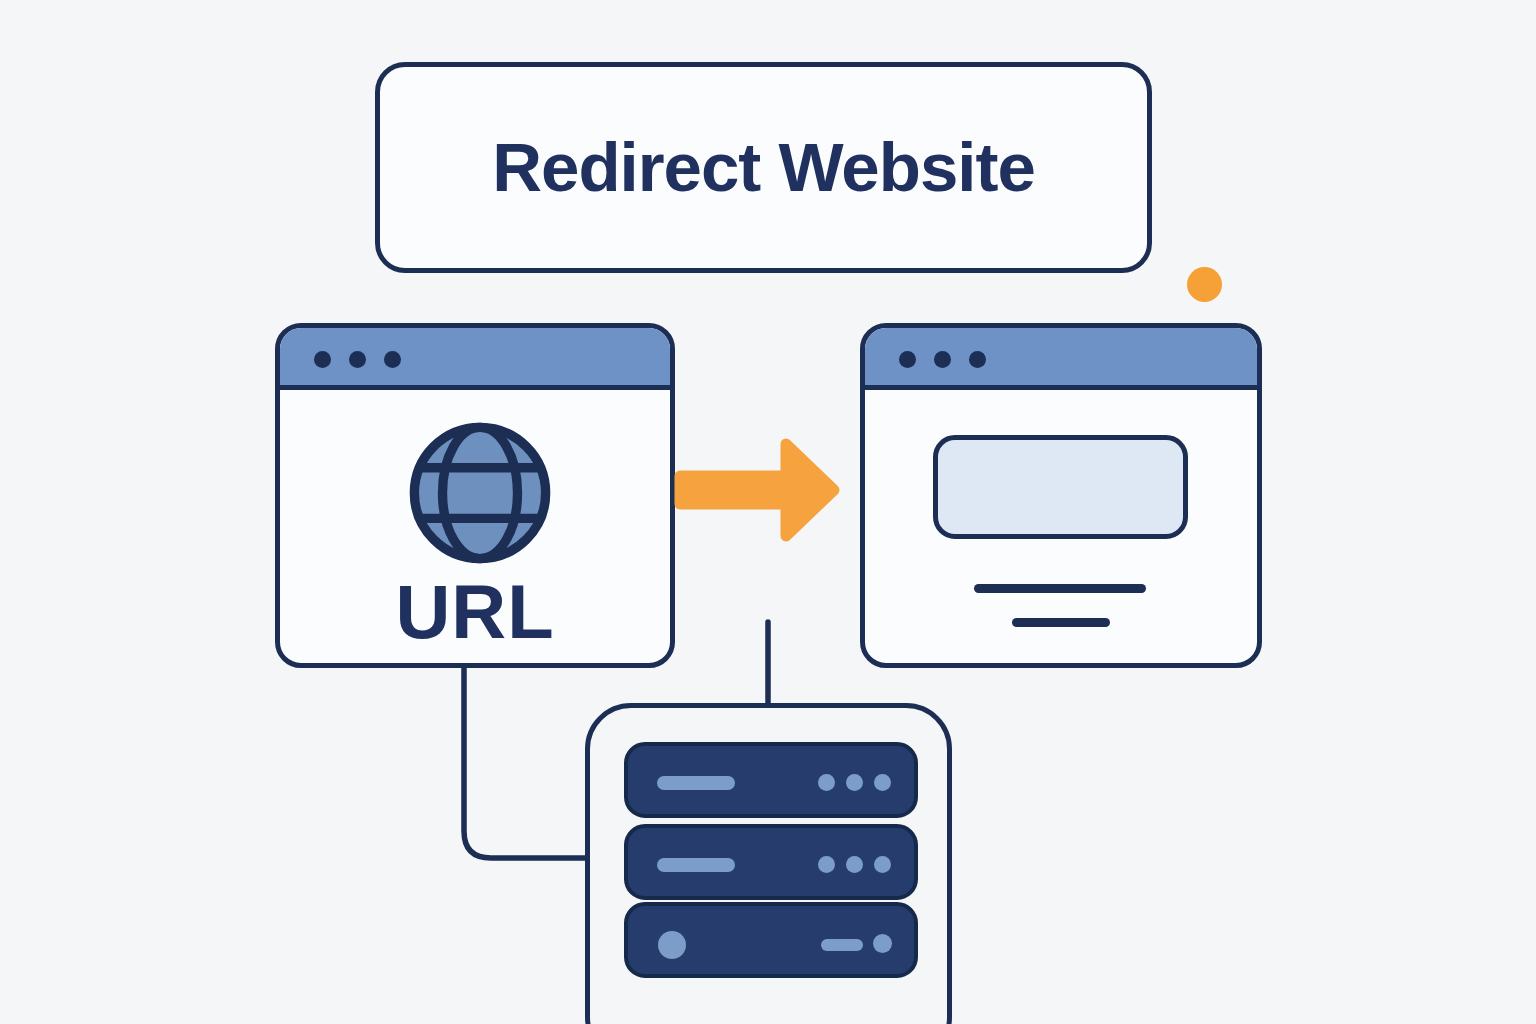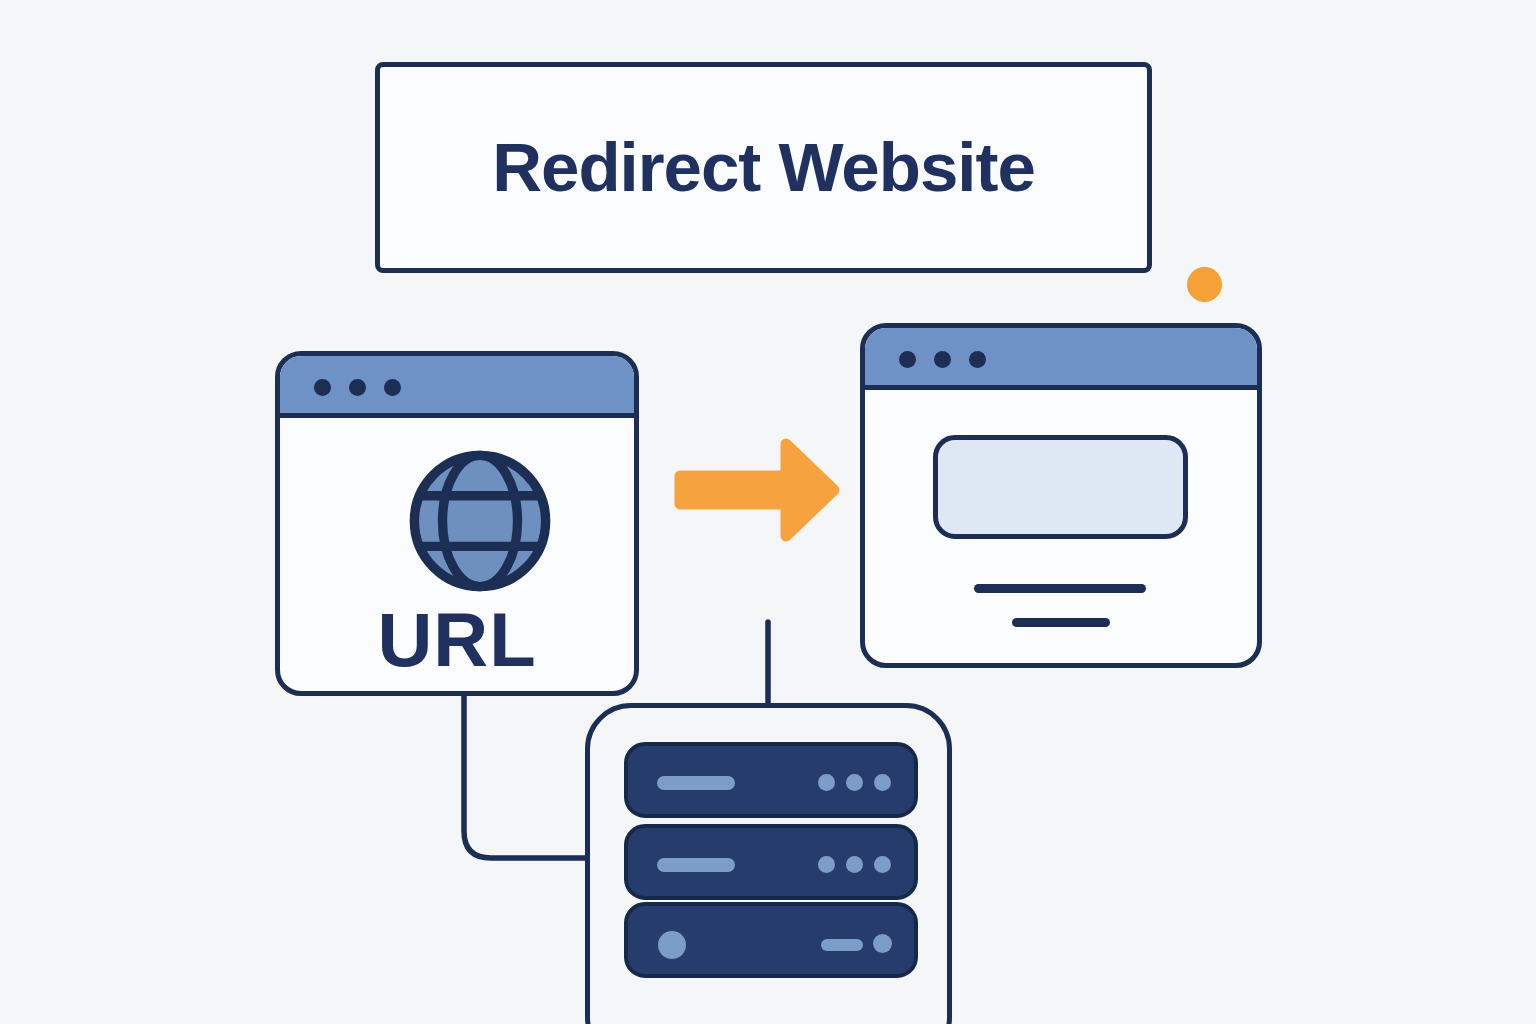--- a/index.html
+++ b/index.html
@@ -19,39 +19,39 @@
   *{margin:0;padding:0;box-sizing:border-box;}
   html,body{width:1536px;height:1024px;overflow:hidden;}
   body{font-family:"Liberation Sans","DejaVu Sans",sans-serif;}
   .canvas{
     position:relative;width:1536px;height:1024px;
     background:var(--page_bg);overflow:hidden;
   }
   
   .title-box{
     position:absolute;left:375px;top:62px;width:777px;height:211px;
-    border:5px solid var(--ink);border-radius:8px;background:var(--panel_bg);
+    border:5px solid var(--ink);border-radius:30px;background:var(--panel_bg);
     display:flex;flex-direction:column;align-items:center;justify-content:center;
     text-align:center;
   }
   .title-line{
     font-size:69px;font-weight:800;letter-spacing:-1px;
     color:var(--title_text);line-height:90px;white-space:nowrap;
   }
   .accent-dot{
     position:absolute;left:1187px;top:267px;width:35px;height:35px;
     border-radius:50%;background:var(--accent_orange);
   }
   
   .window{
     position:absolute;top:323px;height:345px;
     border:5px solid var(--ink);border-radius:26px;background:var(--panel_bg);
     overflow:hidden;
   }
-  .window.src{left:275px;width:364px;margin-top:28px;}
+  .window.src{left:275px;width:400px;}
   .window.dst{left:860px;width:402px;}
   .window-bar{
     position:absolute;left:0;top:0;width:100%;height:62px;
     background:var(--bar_blue);border-bottom:5px solid var(--ink);
   }
   .win-dot{
     position:absolute;top:23px;width:17px;height:17px;border-radius:50%;
     background:var(--ink);
   }
   .win-dot.d1{left:34px;} .win-dot.d2{left:69px;} .win-dot.d3{left:104px;}

